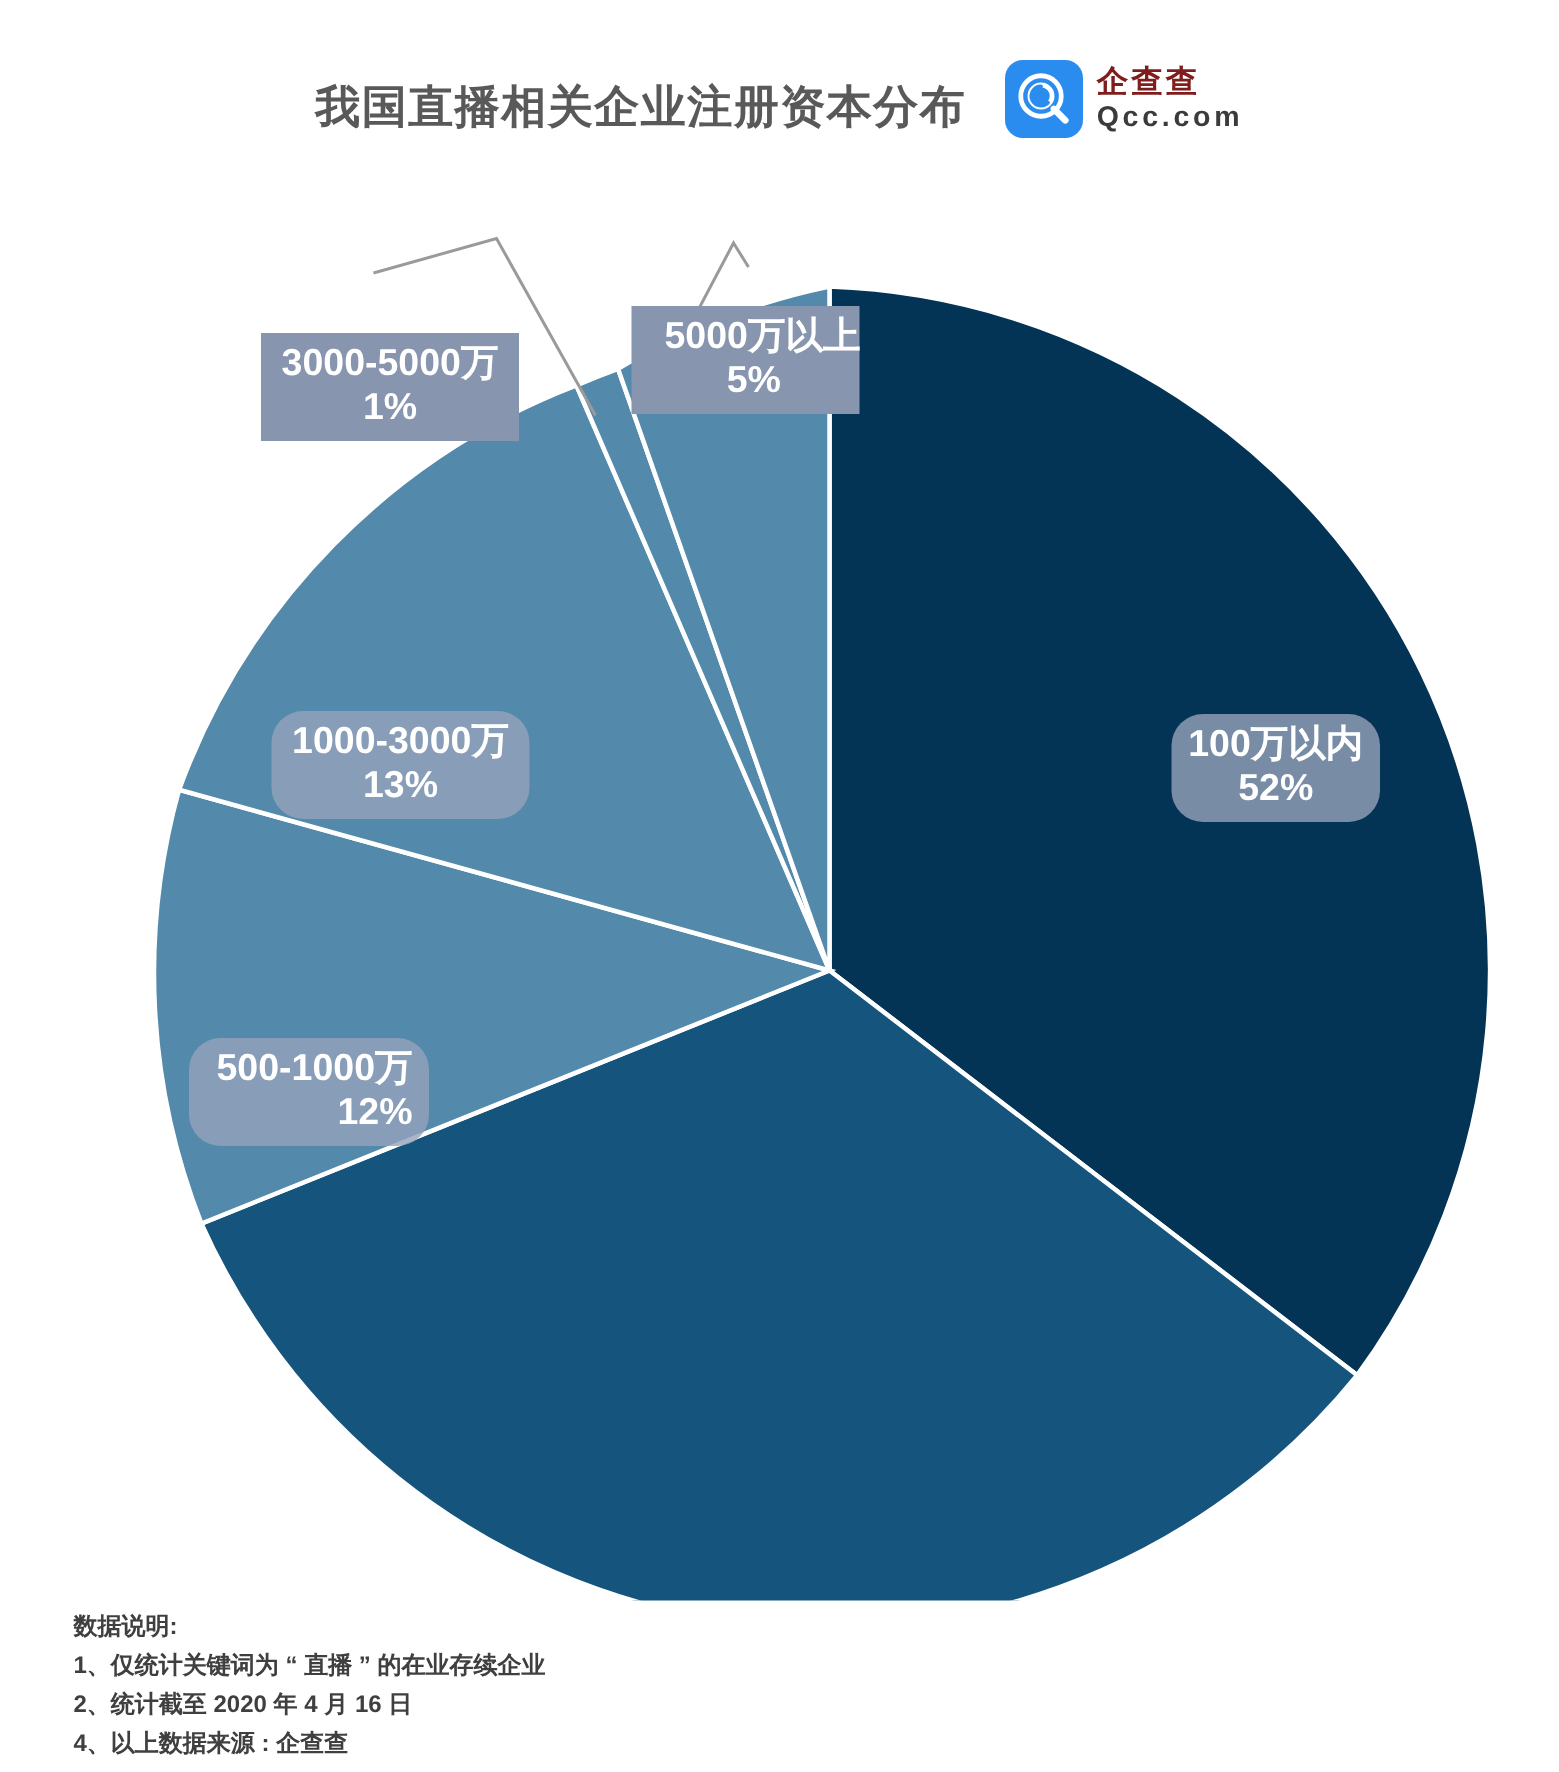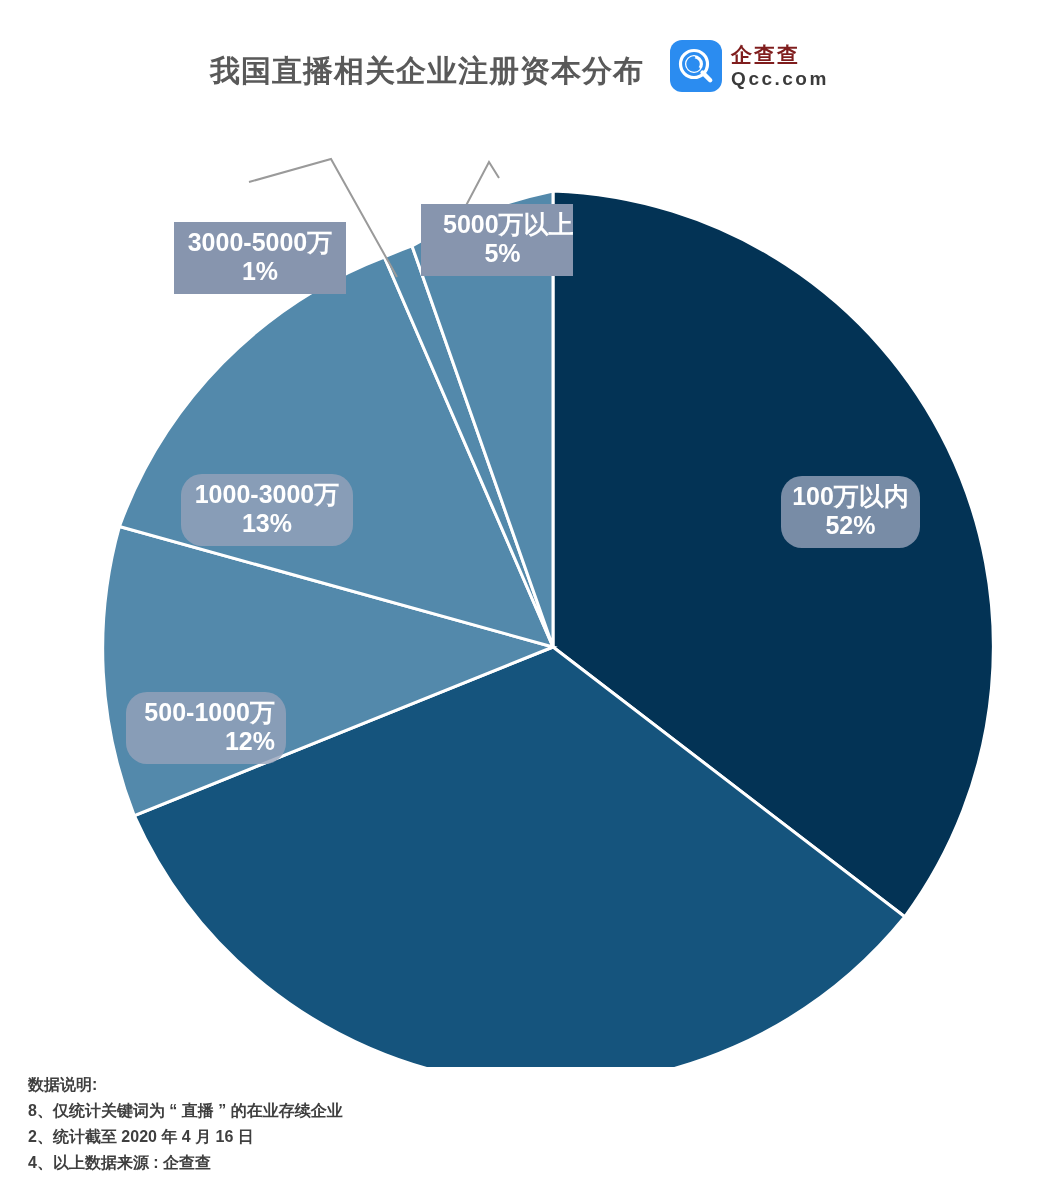--- a/index.html
+++ b/index.html
@@ -104,21 +104,21 @@
   
   .notes {
     position: absolute;
     left: 28px;
     top: 1072px;
     color: #3f3f3f;
     font-size: 16px;
     line-height: 1.62;
     font-weight: bold;
   }
-  .notes div { white-space: nowrap; }
+  .notes div { white-space: nowrap; margin-left: 21px; }
 </style>
 </head>
 <body>
 
 <div class="header">
   <div class="title">我国直播相关企业注册资本分布</div>
   <div class="logo">
     <div class="logo-mark">
       <svg width="42" height="42" viewBox="0 0 42 42" aria-hidden="true">
         <circle cx="19" cy="19" r="13.5" fill="none" stroke="#ffffff" stroke-width="3.2"></circle>
@@ -176,16 +176,16 @@
 
   <div class="data-label lbl-on-slice" style="left:760px; top:384px; width:139px;">
     <span>100万以内</span>
     <span class="pct">52%</span>
   </div>
 
 </div>
 
 <div class="notes">
   <div>数据说明:</div>
-  <div>8、仅统计关键词为 “ 直播 ” 的在业存续企业</div>
+  <div>1、仅统计关键词为 “ 直播 ” 的在业存续企业</div>
   <div>2、统计截至 2020 年 4 月 16 日</div>
   <div>4、以上数据来源 : 企查查</div>
 </div>
 
 </body></html>

